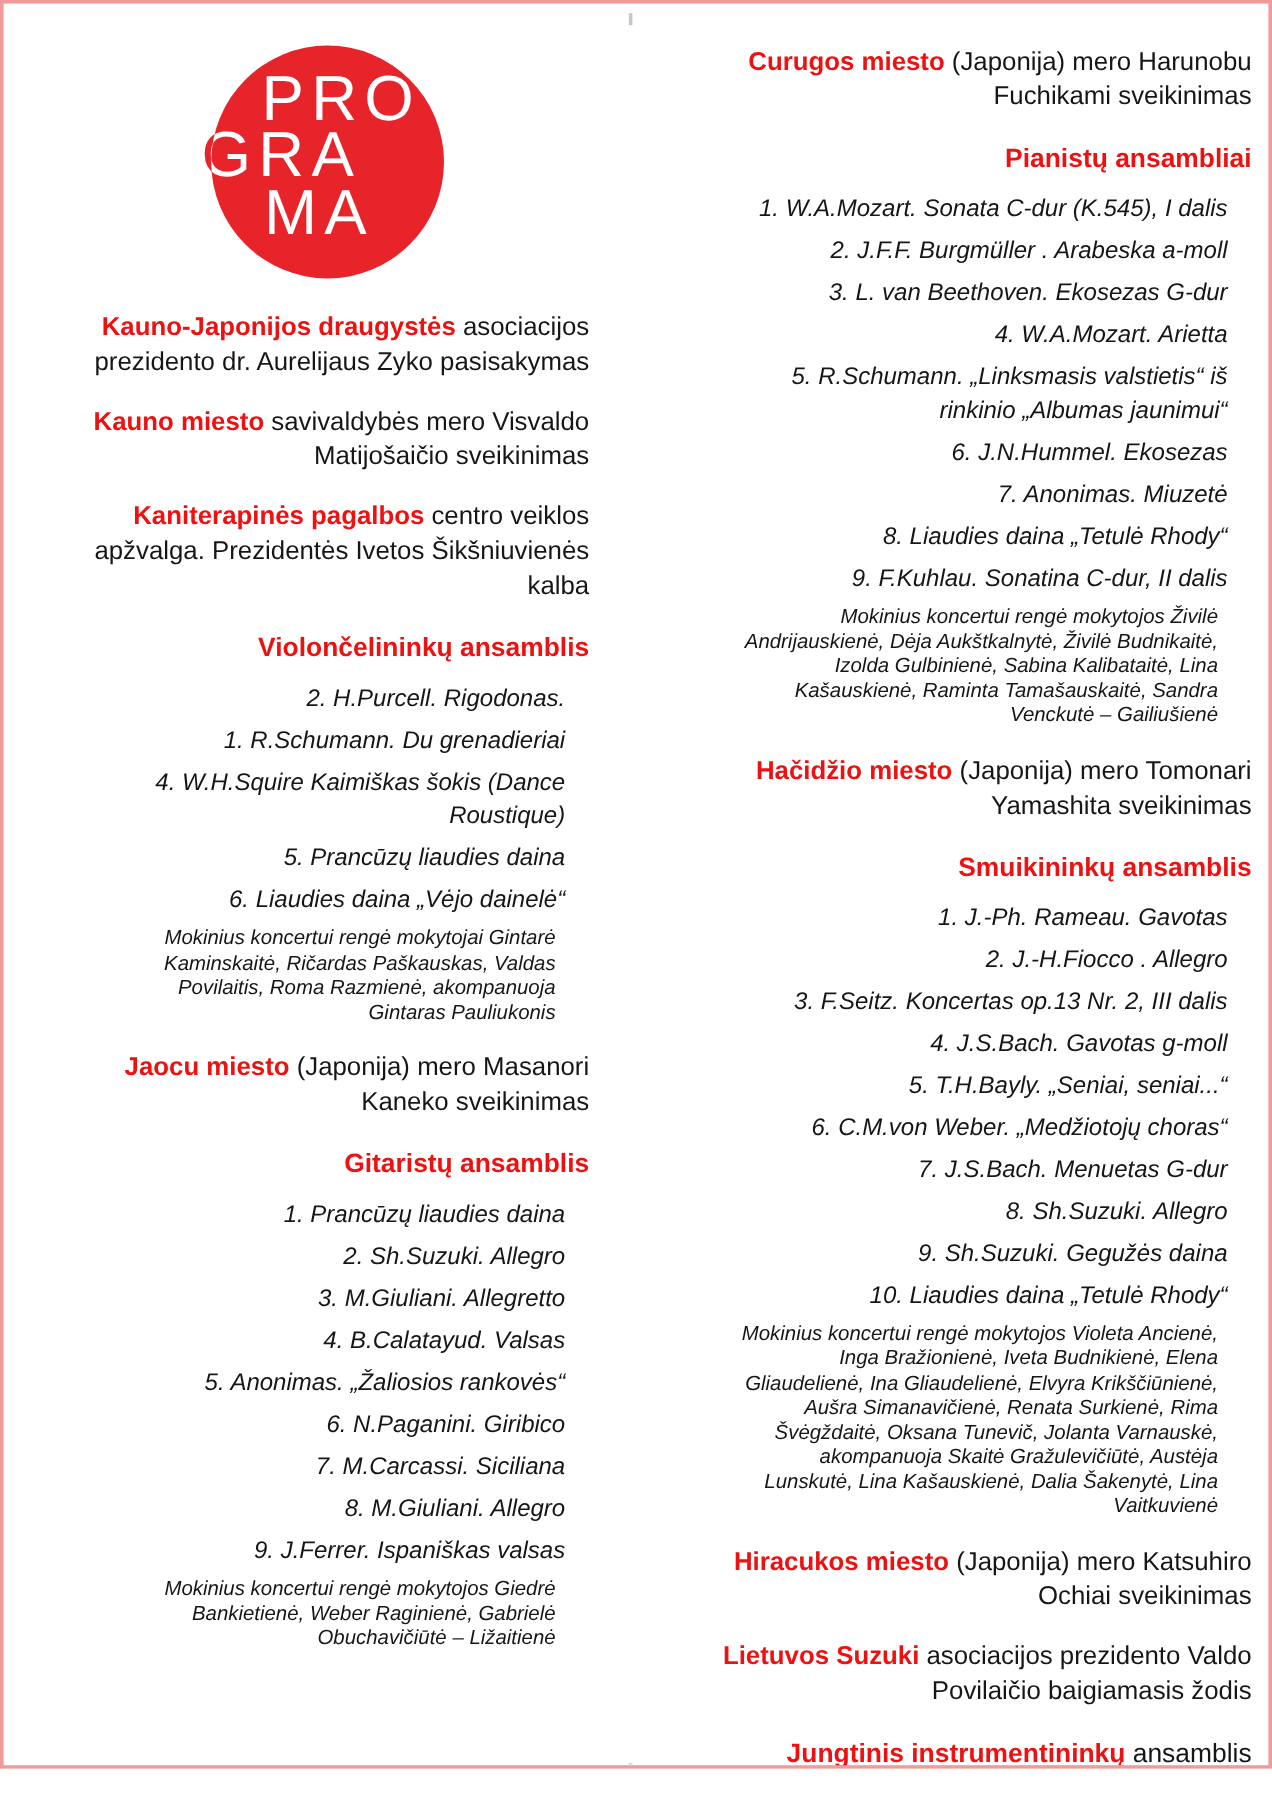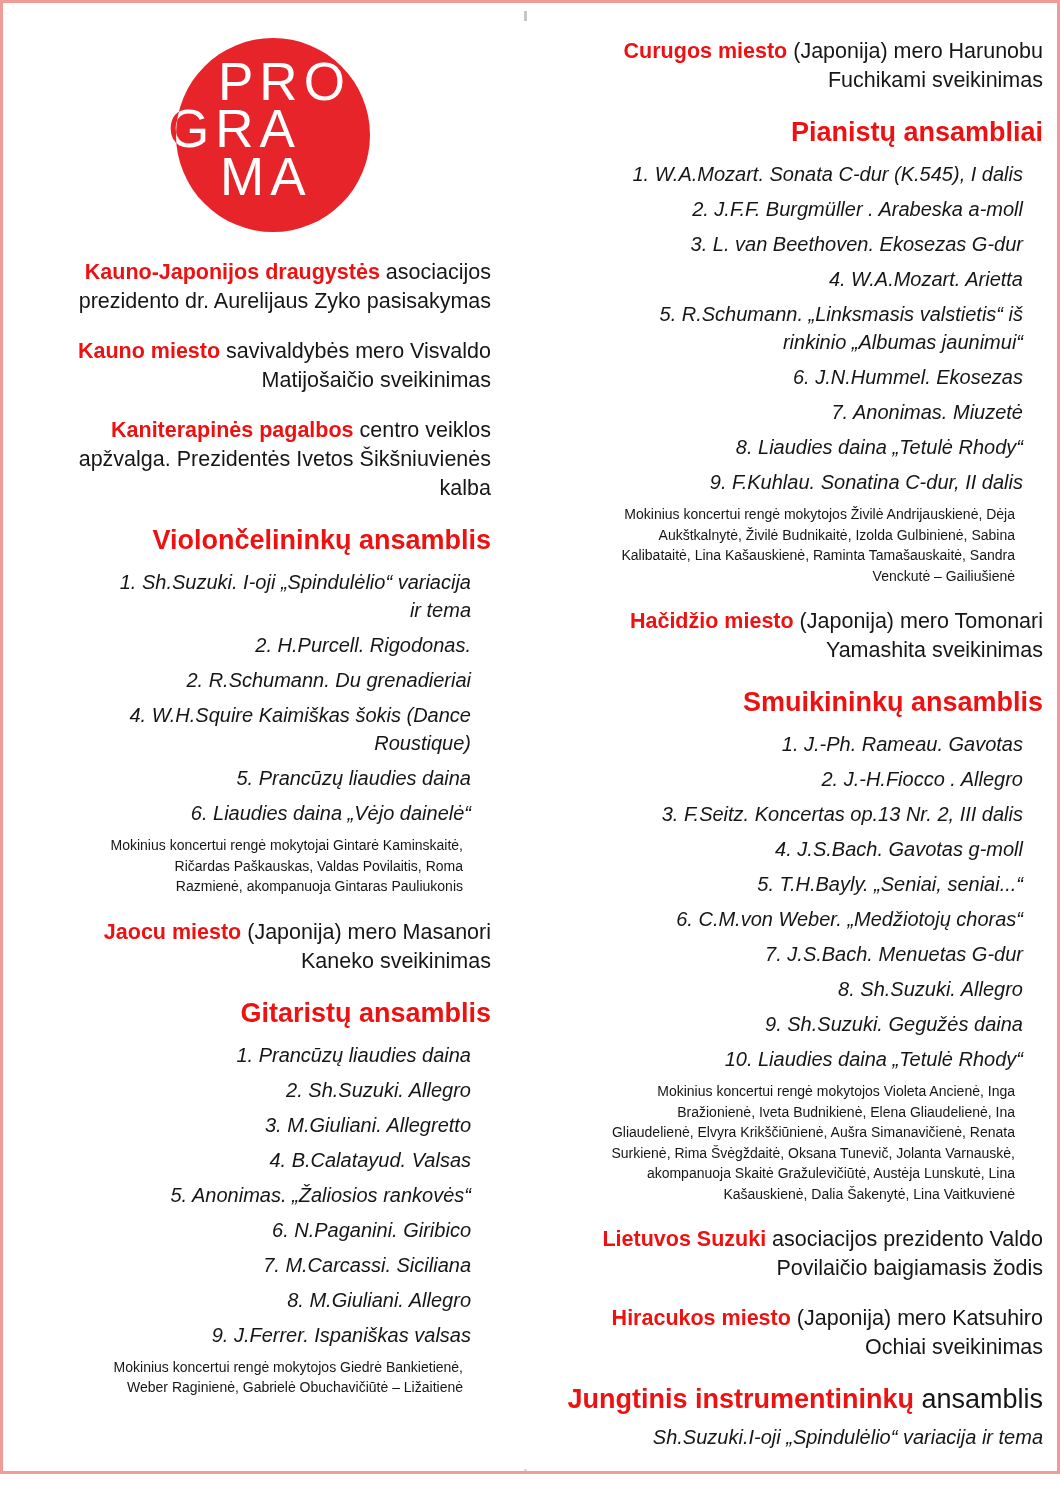--- a/index.html
+++ b/index.html
@@ -30,26 +30,26 @@
   .logo-text text{
     font-family:"Liberation Sans","DejaVu Sans",sans-serif;
     font-size:53px;letter-spacing:6px;font-weight:400;
   }
   .logo-text-red text{fill:var(--logo-red);}
   .logo-text-white text{fill:#ffffff;}
   .logo-circle{fill:var(--logo-red);}
   p{margin:0;text-align:right;}
   .intro{font-size:21.5px;line-height:29px;margin:0 0 21px;}
   .intro .red-label{color:var(--accent);font-weight:700;}
-  .ens-heading{font-size:27px;line-height:32px;margin:0 0 12px;color:var(--accent);font-weight:700;}
+  .ens-heading{font-size:22px;line-height:32px;margin:0 0 12px;color:var(--accent);font-weight:700;}
   .ens-heading .black-suffix{color:var(--ink);font-weight:400;}
   .list{margin:0 20px 8px 52px;}
   .col-right .list{margin-left:38px;}
   .item{font-style:italic;font-size:20px;line-height:28px;margin:0 0 7px;}
-  .note{font-size:14px;line-height:20.5px;margin:0 28px 21px 52px;}
+  .note{font-style:italic;font-size:17px;line-height:20.5px;margin:0 28px 21px 52px;}
   .col-right .note{margin-left:55px;}
   .italic-line{font-style:italic;font-size:20px;line-height:28px;margin:-4px 0 0 52px;}
 </style>
 </head>
 <body>
 
 <div class="page">
   <div class="fold-mark top"></div>
   <div class="fold-mark bottom"></div>
 
@@ -74,23 +74,22 @@
             <text x="52" y="165">MA</text>
           </g>
         </svg>
       </div>
       <div id="left-sections">
           <p class="intro"><span class="red-label">Kauno-Japonijos draugystės</span><span class="black-suffix"> asociacijos prezidento dr. Aurelijaus Zyko pasisakymas</span></p>
           <p class="intro"><span class="red-label">Kauno miesto</span><span class="black-suffix"> savivaldybės mero Visvaldo Matijošaičio sveikinimas</span></p>
           <p class="intro"><span class="red-label">Kaniterapinės pagalbos</span><span class="black-suffix"> centro veiklos apžvalga. Prezidentės Ivetos Šikšniuvienės kalba</span></p>
           <p class="ens-heading"><span class="red-label">Violončelininkų ansamblis</span></p>
           <div class="list">
-            <p class="item">1. Sh.Suzuki. I-oji „Spindulėlio“ variacija ir tema</p>
             <p class="item">2. H.Purcell. Rigodonas.</p>
-            <p class="item">2. R.Schumann. Du grenadieriai</p>
+            <p class="item">1. R.Schumann. Du grenadieriai</p>
             <p class="item">4. W.H.Squire Kaimiškas šokis (Dance Roustique)</p>
             <p class="item">5. Prancūzų liaudies daina</p>
             <p class="item">6. Liaudies daina „Vėjo dainelė“</p>
           </div>
           <p class="note">Mokinius koncertui rengė mokytojai Gintarė Kaminskaitė, Ričardas Paškauskas, Valdas Povilaitis, Roma Razmienė, akompanuoja Gintaras Pauliukonis</p>
           <p class="intro"><span class="red-label">Jaocu miesto</span><span class="black-suffix"> (Japonija) mero Masanori Kaneko sveikinimas</span></p>
           <p class="ens-heading"><span class="red-label">Gitaristų ansamblis</span></p>
           <div class="list">
             <p class="item">1. Prancūzų liaudies daina</p>
             <p class="item">2. Sh.Suzuki. Allegro</p>
@@ -130,20 +129,20 @@
             <p class="item">3. F.Seitz. Koncertas op.13 Nr. 2, III dalis</p>
             <p class="item">4. J.S.Bach. Gavotas g-moll</p>
             <p class="item">5. T.H.Bayly. „Seniai, seniai...“</p>
             <p class="item">6. C.M.von Weber. „Medžiotojų choras“</p>
             <p class="item">7. J.S.Bach. Menuetas G-dur</p>
             <p class="item">8. Sh.Suzuki. Allegro</p>
             <p class="item">9. Sh.Suzuki. Gegužės daina</p>
             <p class="item">10. Liaudies daina „Tetulė Rhody“</p>
           </div>
           <p class="note">Mokinius koncertui rengė mokytojos Violeta Ancienė, Inga Bražionienė, Iveta Budnikienė, Elena Gliaudelienė, Ina Gliaudelienė, Elvyra Krikščiūnienė, Aušra Simanavičienė, Renata Surkienė, Rima Švėgždaitė, Oksana Tunevič, Jolanta Varnauskė, akompanuoja Skaitė Gražulevičiūtė, Austėja Lunskutė, Lina Kašauskienė, Dalia Šakenytė, Lina Vaitkuvienė</p>
+          <p class="intro"><span class="red-label">Hiracukos miesto</span><span class="black-suffix"> (Japonija) mero Katsuhiro Ochiai sveikinimas</span></p>
           <p class="intro"><span class="red-label">Lietuvos Suzuki</span><span class="black-suffix"> asociacijos prezidento Valdo Povilaičio baigiamasis žodis</span></p>
-          <p class="intro"><span class="red-label">Hiracukos miesto</span><span class="black-suffix"> (Japonija) mero Katsuhiro Ochiai sveikinimas</span></p>
           <p class="ens-heading"><span class="red-label">Jungtinis instrumentininkų</span><span class="black-suffix"> ansamblis</span></p>
           <p class="italic-line">Sh.Suzuki.I-oji „Spindulėlio“ variacija ir tema</p>
         </div>
     </div>
   </div>
 </div>
 
 </body></html>

